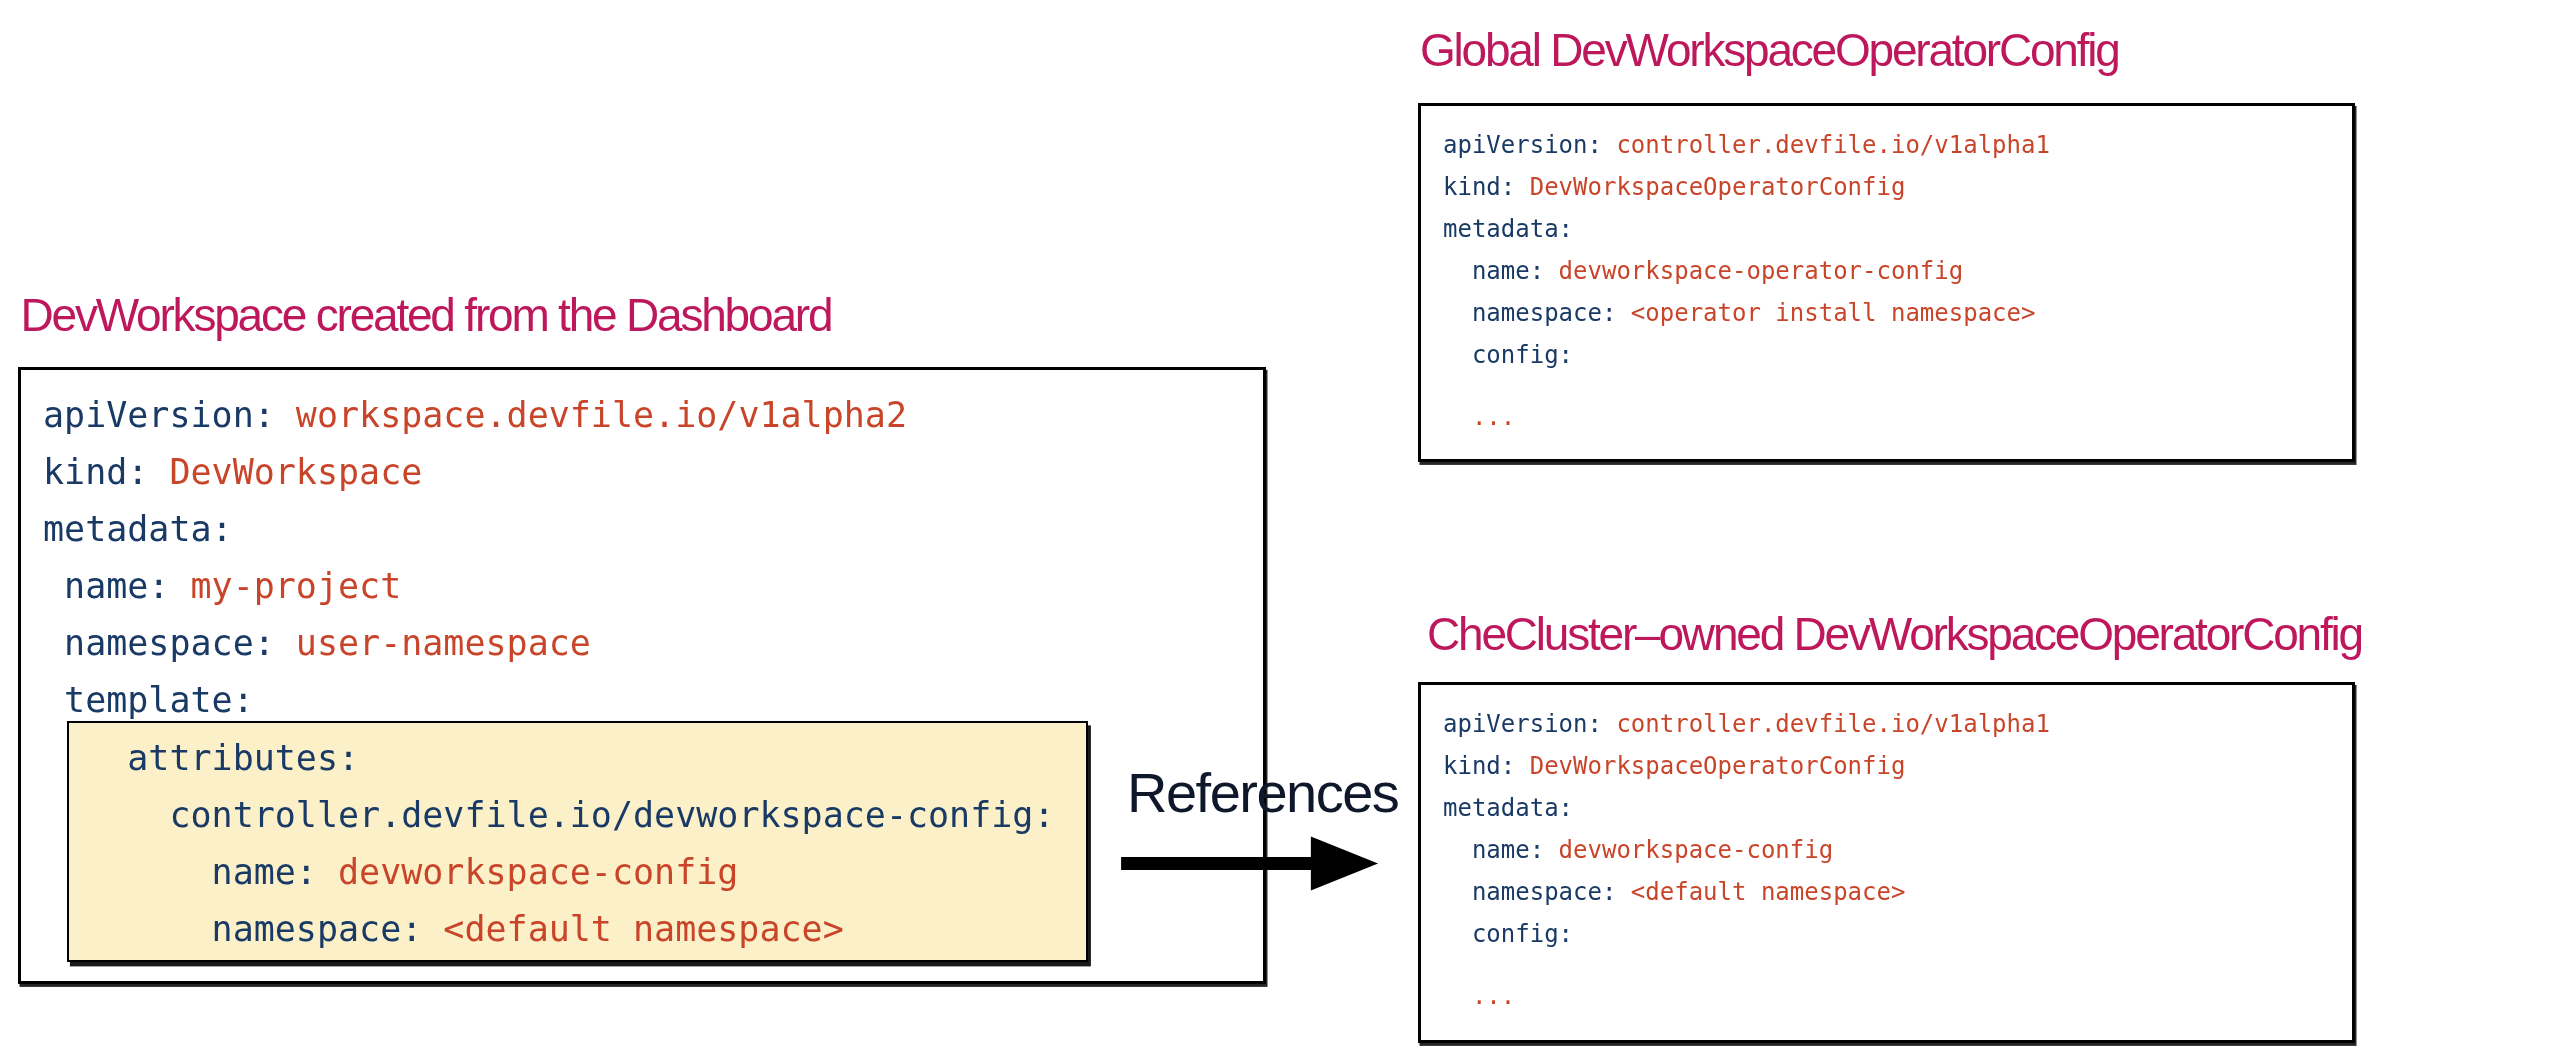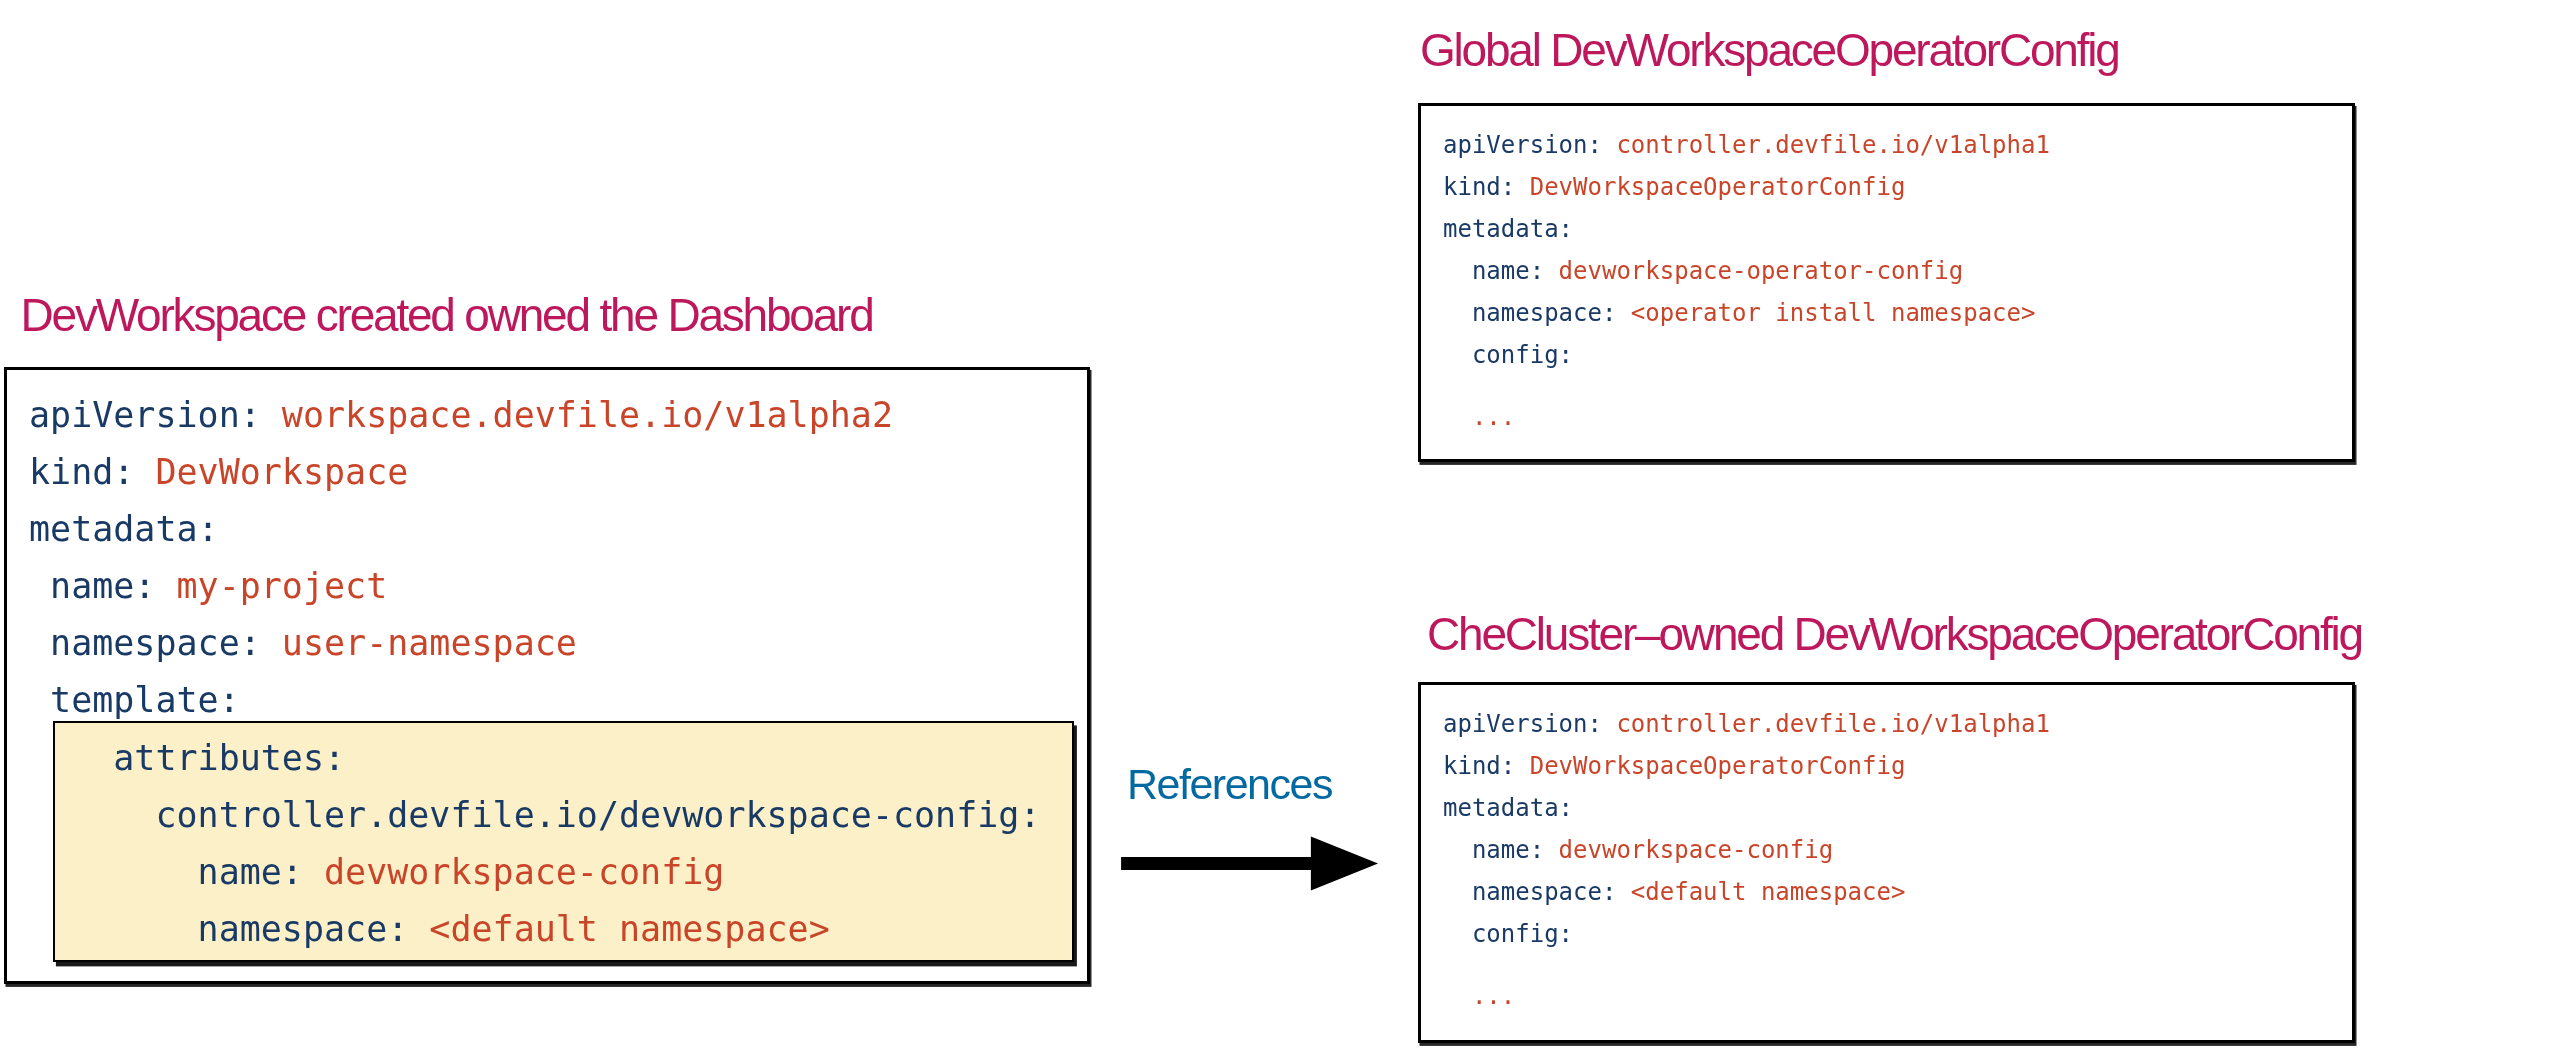--- a/index.html
+++ b/index.html
@@ -45,35 +45,35 @@
   .highlight-rect {
     position: absolute;
     background: #fbf0c8;
     border: 2.2px solid #000000;
     box-shadow: 2.9px 4.4px 0 rgba(0,0,0,0.9);
     z-index: 1;
   }
 
   .reference-label {
     position: absolute;
-    color: #0369a1;
-    font-size: 43px;
+    color: #0f172a;
+    font-size: 56px;
     font-weight: 400;
     letter-spacing: -1.5px;
     white-space: nowrap;
   }
 
   .arrow-svg { position: absolute; z-index: 3; }
 </style>
 </head>
 <body>
 
-<div class="title" style="left:20.5px; top:290px;">DevWorkspace created owned the Dashboard</div>
+<div class="title" style="left:20.5px; top:290px;">DevWorkspace created from the Dashboard</div>
 
-<div class="panel" style="left:4px; top:367px; width:1086px; height:617px;">
+<div class="panel" style="left:18px; top:367px; width:1248px; height:617px;">
   <div class="highlight-rect" style="left:46px; top:351px; width:1021px; height:241px;"></div>
   <div class="code code-large" style="left:22px; top:17px;"><div class="code-line"><span class="k">apiVersion:</span><span class="v"> workspace.devfile.io/v1alpha2</span></div><div class="code-line"><span class="k">kind:</span><span class="v"> DevWorkspace</span></div><div class="code-line"><span class="k">metadata:</span></div><div class="code-line"><span> </span><span class="k">name:</span><span class="v"> my-project</span></div><div class="code-line"><span> </span><span class="k">namespace:</span><span class="v"> user-namespace</span></div><div class="code-line"><span> </span><span class="k">template:</span></div></div>
   <div class="code code-large" style="left:22px; top:360px;"><div class="code-line"><span>    </span><span class="k">attributes:</span></div><div class="code-line"><span>      </span><span class="k">controller.devfile.io/devworkspace-config:</span></div><div class="code-line"><span>        </span><span class="k">name:</span><span class="v"> devworkspace-config</span></div><div class="code-line"><span>        </span><span class="k">namespace:</span><span class="v"> &lt;default namespace&gt;</span></div></div>
 </div>
 
 <div class="reference-label" style="left:1127px; top:760px;">References</div>
 
 <svg class="arrow-svg" style="left:1113px; top:827px;" width="279" height="73" viewBox="0 0 380 100">
   <line x1="10" y1="50" x2="278" y2="50" stroke="#000000" stroke-width="18"></line>
   <polygon points="270,13 270,87 362,50" fill="#000000"></polygon>

